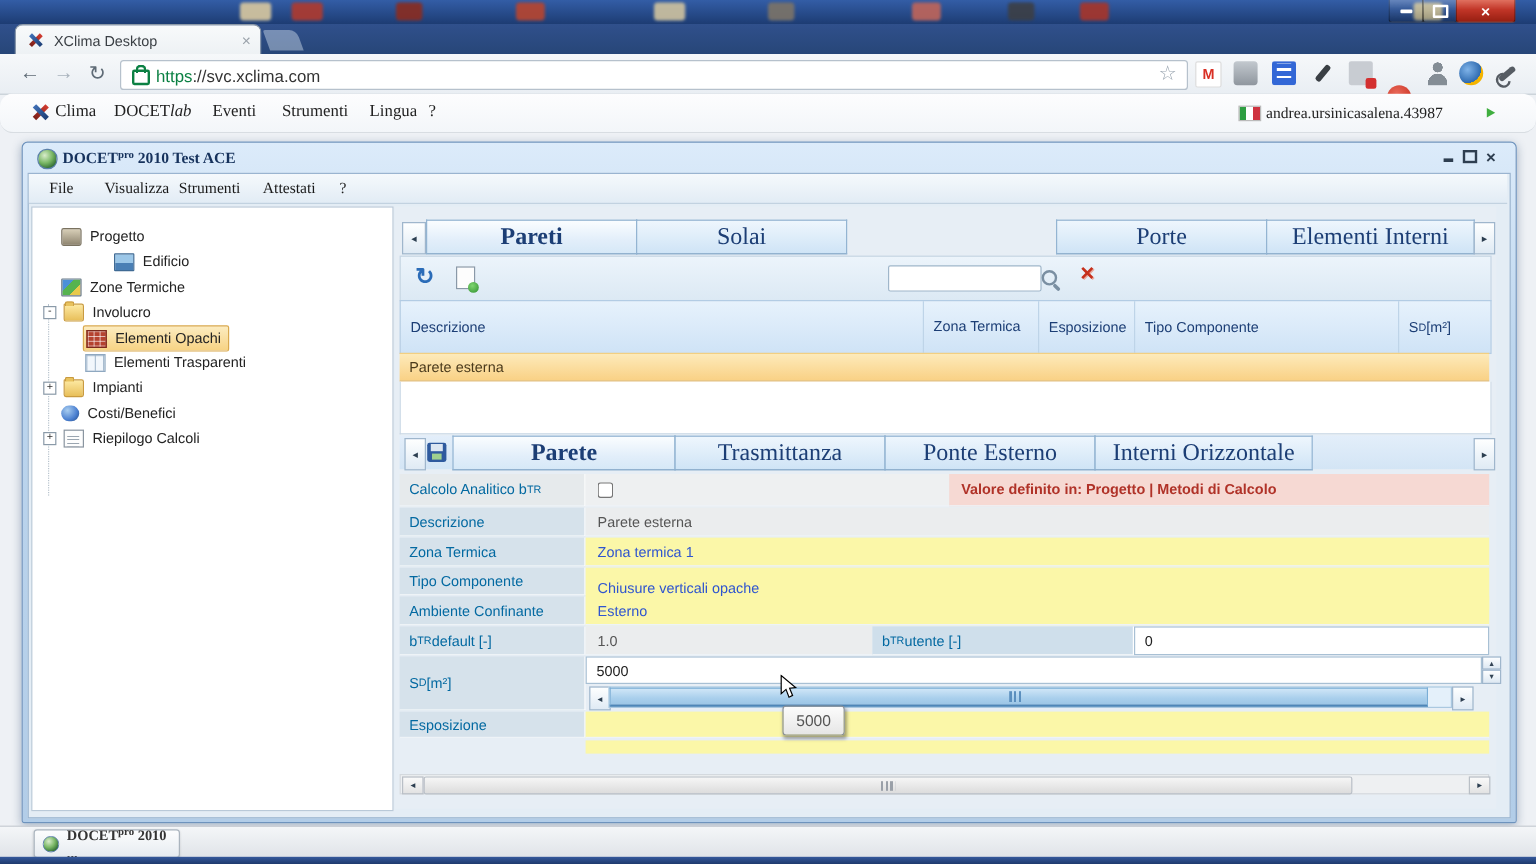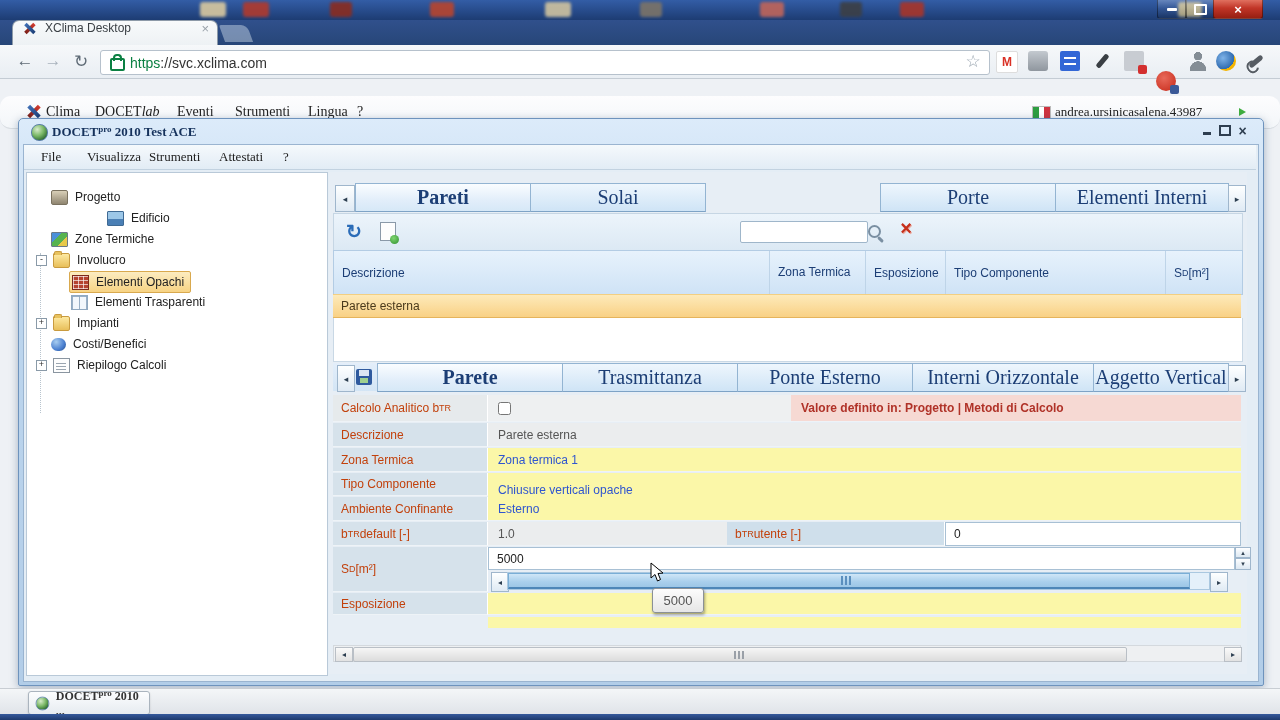--- a/index.html
+++ b/index.html
@@ -13,21 +13,21 @@
   .winctl{top:0;height:18px;display:flex;align-items:center;justify-content:center;
           border:1px solid rgba(0,0,0,.4);border-top:none;border-radius:0 0 3px 3px;
           background:linear-gradient(rgba(255,255,255,.25),rgba(255,255,255,.05) 45%,rgba(0,0,0,.15));}
   .winctl.close{background:linear-gradient(#e0705f,#c13527 45%,#971f12);color:#fff;font-weight:bold;font-size:13px;}
   .ctl-bar{width:10px;height:3px;background:#fff;border-radius:1px;}
   .ctl-box{width:9px;height:7px;border:2px solid #fff;border-radius:1px;}
 
   
   .tabzone{left:0;top:20px;width:1280px;height:25px;background:linear-gradient(#30508c,#274678);}
   .tab{left:12px;top:0;width:204px;height:25px;background:linear-gradient(#f8fafb,#edf1f4);
-       border:1px solid #8d9aa8;border-bottom:none;border-radius:7px 7px 0 0;display:flex;}
+       border:1px solid #8d9aa8;border-bottom:none;border-radius:7px 7px 0 0;display:flex;align-items:center;}
   .tabtitle{font-size:12px;color:#3a3f44;margin-left:8px;flex:1;}
   .tabclose{color:#9aa2aa;font-size:13px;margin-right:8px;}
   .newtab{left:222px;top:5px;width:28px;height:17px;background:rgba(210,224,238,.45);border-radius:2px 6px 0 0;transform:skewX(20deg);}
   .navbar{left:0;top:45px;width:1280px;height:33px;background:linear-gradient(#f6f8fa,#e9eef3);border-bottom:1px solid #c4ccd4;}
   .navbtn{top:3px;width:26px;height:26px;display:flex;align-items:center;justify-content:center;
           font-size:17px;color:#5f6b76;border-radius:13px;}
   .urlbox{left:100px;top:5px;width:888px;height:23px;background:#fff;border:1px solid #b6c1cc;border-radius:3px;
           display:flex;align-items:center;font-size:14px;color:#333;}
   .lock{width:11px;height:9px;border:2px solid #0b8043;border-radius:2px;margin:0 5px 0 9px;position:relative;top:2px;}
   .lock:before{content:"";position:absolute;left:1px;top:-6px;width:5px;height:5px;border:2px solid #0b8043;border-bottom:none;border-radius:4px 4px 0 0;}
@@ -41,21 +41,21 @@
   .ext-badge{background:#c8ccd2;border-radius:2px;position:relative;}
   .reddot{position:absolute;right:-3px;bottom:-3px;width:9px;height:9px;background:#d32f2f;border-radius:2px;color:#fff;font-size:7px;line-height:9px;text-align:center;}
   .bluedot{position:absolute;right:-3px;bottom:-3px;width:9px;height:9px;background:#3b5998;border-radius:2px;color:#fff;font-size:7px;line-height:9px;text-align:center;}
   .ext-soc{background:radial-gradient(circle at 40% 35%,#e8695a,#c62818);border-radius:10px;position:relative;}
   .ext-person{background:radial-gradient(circle at 50% 26%,#848d95 23%,transparent 24%),radial-gradient(circle at 50% 92%,#848d95 38%,transparent 39%);}
   .ext-globe{background:radial-gradient(circle at 35% 35%,#7fb3e8,#2f6bb0 60%,#f4b400 61%);border-radius:10px;}
   .wrench{width:16px;height:5px;background:#565c63;border-radius:3px;transform:rotate(-40deg);position:relative;}
   .wrench:before{content:"";position:absolute;left:-4px;top:-2px;width:8px;height:9px;border:2px solid #565c63;border-radius:50%;border-right-color:transparent;}
 
   
-  .sitenav{left:0;top:96px;width:1280px;height:32px;background:linear-gradient(#fdfdfe,#f3f6f9);border-bottom:1px solid #d8dde2;border-radius:11px;}
+  .sitenav{left:0;top:78px;width:1280px;height:32px;background:linear-gradient(#fdfdfe,#f3f6f9);border-bottom:1px solid #d8dde2;border-radius:11px;}
   .xlogo{width:15px;height:15px;position:relative;}
   .xlogo:before{content:"";position:absolute;left:6px;top:0;width:4px;height:15px;background:linear-gradient(#d23b2f,#7a1f18);transform:rotate(45deg);}
   .xlogo:after{content:"";position:absolute;left:6px;top:0;width:4px;height:15px;background:linear-gradient(#3f6fb5,#1d3f77);transform:rotate(-45deg);}
   .navitem{font-family:"Liberation Serif",serif;font-size:14px;color:#222;top:8px;}
   .flag{width:17px;height:11px;border:1px solid #bbb;background:linear-gradient(90deg,#2e9e41 33%,#fff 33% 66%,#cf3340 66%);}
   .logout{width:13px;height:16px;background:linear-gradient(#6b7a64,#3f4c3a);border-radius:2px;position:relative;}
   .logout:after{content:"";position:absolute;left:-4px;top:5px;border-left:7px solid #3fae3f;border-top:4px solid transparent;border-bottom:4px solid transparent;}
 
   
   .appwin{left:18px;top:118px;width:1244px;height:566px;border:1px solid #6e93bd;border-radius:5px 5px 2px 2px;
@@ -107,21 +107,21 @@
   .orow{left:314px;top:175px;width:908px;height:24px;background:linear-gradient(#fdeaba,#f9d185);
         border-top:1px solid #f2cf82;border-bottom:1px solid #e5b45c;box-sizing:border-box;
         display:flex;align-items:center;font-size:12px;color:#4a3a1c;}
   .gridbody{left:314px;top:199px;width:908px;height:43px;background:#fff;border:1px solid #c9d8e5;border-top:none;}
 
   
   .dtabzone{left:314px;top:244px;width:908px;height:28px;background:linear-gradient(#e3eefa,#d3e5f5);}
   .save{width:16px;height:16px;background:#2f5a9e;border-radius:2px;position:relative;}
   .save:before{content:"";position:absolute;left:3px;top:1px;width:10px;height:6px;background:#dce6f2;}
   .save:after{content:"";position:absolute;left:4px;bottom:2px;width:8px;height:5px;background:#9fd08f;}
-  .frow .lbl{background:#d6e2eb;color:#c2410c;font-size:12px;display:flex;align-items:center;padding-left:8px;box-sizing:border-box;border-right:1px solid #fff;border-bottom:1px solid #eef3f7;text-align:center;}
+  .frow .lbl{background:#d6e2eb;color:#0369a1;font-size:12px;display:flex;align-items:center;padding-left:8px;box-sizing:border-box;border-right:1px solid #fff;border-bottom:1px solid #eef3f7;text-align:center;}
   .val{font-size:12px;display:flex;align-items:center;padding-left:10px;box-sizing:border-box;border-bottom:1px solid #eef3f7;}
   .val.gray{background:#ebedee;color:#555;}
   .val.yellow{background:#fbf7a8;color:#2f55cf;}
   .val.pink{background:#f6d9d3;color:#b03228;font-weight:bold;}
   .val.plain{background:#eef0f1;}
   .whitein{background:#fff;border:1px solid #a8c0d4;font-size:12px;color:#222;padding:0 0 0 8px;box-sizing:border-box;font-family:"Liberation Sans",sans-serif;}
   sub.tr{font-size:9px;vertical-align:-3px;}
   sup.pro{font-size:9px;vertical-align:4px;}
   .spinbtn{width:16px;height:11px;background:linear-gradient(#fdfeff,#dde8f2);border:1px solid #9fb6cc;
            display:flex;align-items:center;justify-content:center;font-size:7px;color:#345;box-sizing:border-box;}
@@ -240,21 +240,21 @@
       <span class="abs menuitem" style="left:195px;">Attestati</span>
       <span class="abs menuitem" style="left:259px;">?</span>
     </div>
 
     <div class="abs treepanel">
       <div class="abs" style="left:13px;top:80px;height:160px;border-left:1px dotted #b8c4ce;"></div>
       <div class="abs trow" style="left:24px;top:14px;">
           <span class="ticon ti-project"></span>
           <span style="margin-left:7px;">Progetto</span>
         </div>
-      <div class="abs trow" style="left:36px;top:35px;padding-left:44px;">
+      <div class="abs trow" style="left:24px;top:35px;padding-left:44px;">
           <span class="ticon ti-building"></span>
           <span style="margin-left:7px;">Edificio</span>
         </div>
       <div class="abs trow" style="left:24px;top:56px;">
           <span class="ticon ti-zones"></span>
           <span style="margin-left:7px;">Zone Termiche</span>
         </div>
       <div class="abs trow" style="left:9px;top:77px;">
           <span class="expander">-</span>
           <span class="ticon ti-folder" style="margin-left:6px;"></span>
@@ -328,21 +328,20 @@
 
     <div class="abs dtabzone"></div>
     <div class="abs stripbtn" style="left:318px;top:246px;width:16px;height:25px;">
         <span>◂</span>
       </div>
     <div class="abs" style="left:337px;top:250px;"><span class="save" style="display:inline-block;"></span></div>
     <div class="abs etab active" style="left:358px;top:244px;width:184px;">Parete</div>
     <div class="abs etab" style="left:543px;top:244px;width:174px;">Trasmittanza</div>
     <div class="abs etab" style="left:718px;top:244px;width:174px;">Ponte Esterno</div>
     <div class="abs etab" style="left:893px;top:244px;width:180px;">Interni Orizzontale</div>
-    <div class="abs etab" style="left:1074px;top:244px;width:134px;">Aggetto Vertical</div>
     <div class="abs stripbtn" style="left:1209px;top:246px;width:16px;height:25px;">
         <span>▸</span>
       </div>
 
     <div class="frow">
       <div class="abs lbl" style="left:314px;top:276px;width:155px;height:27px;background:#e6eaec;">
           <span>Calcolo Analitico b</span>
           <sub class="tr">TR</sub>
         </div>
       <div class="abs val plain" style="left:469px;top:276px;width:303px;height:27px;">

